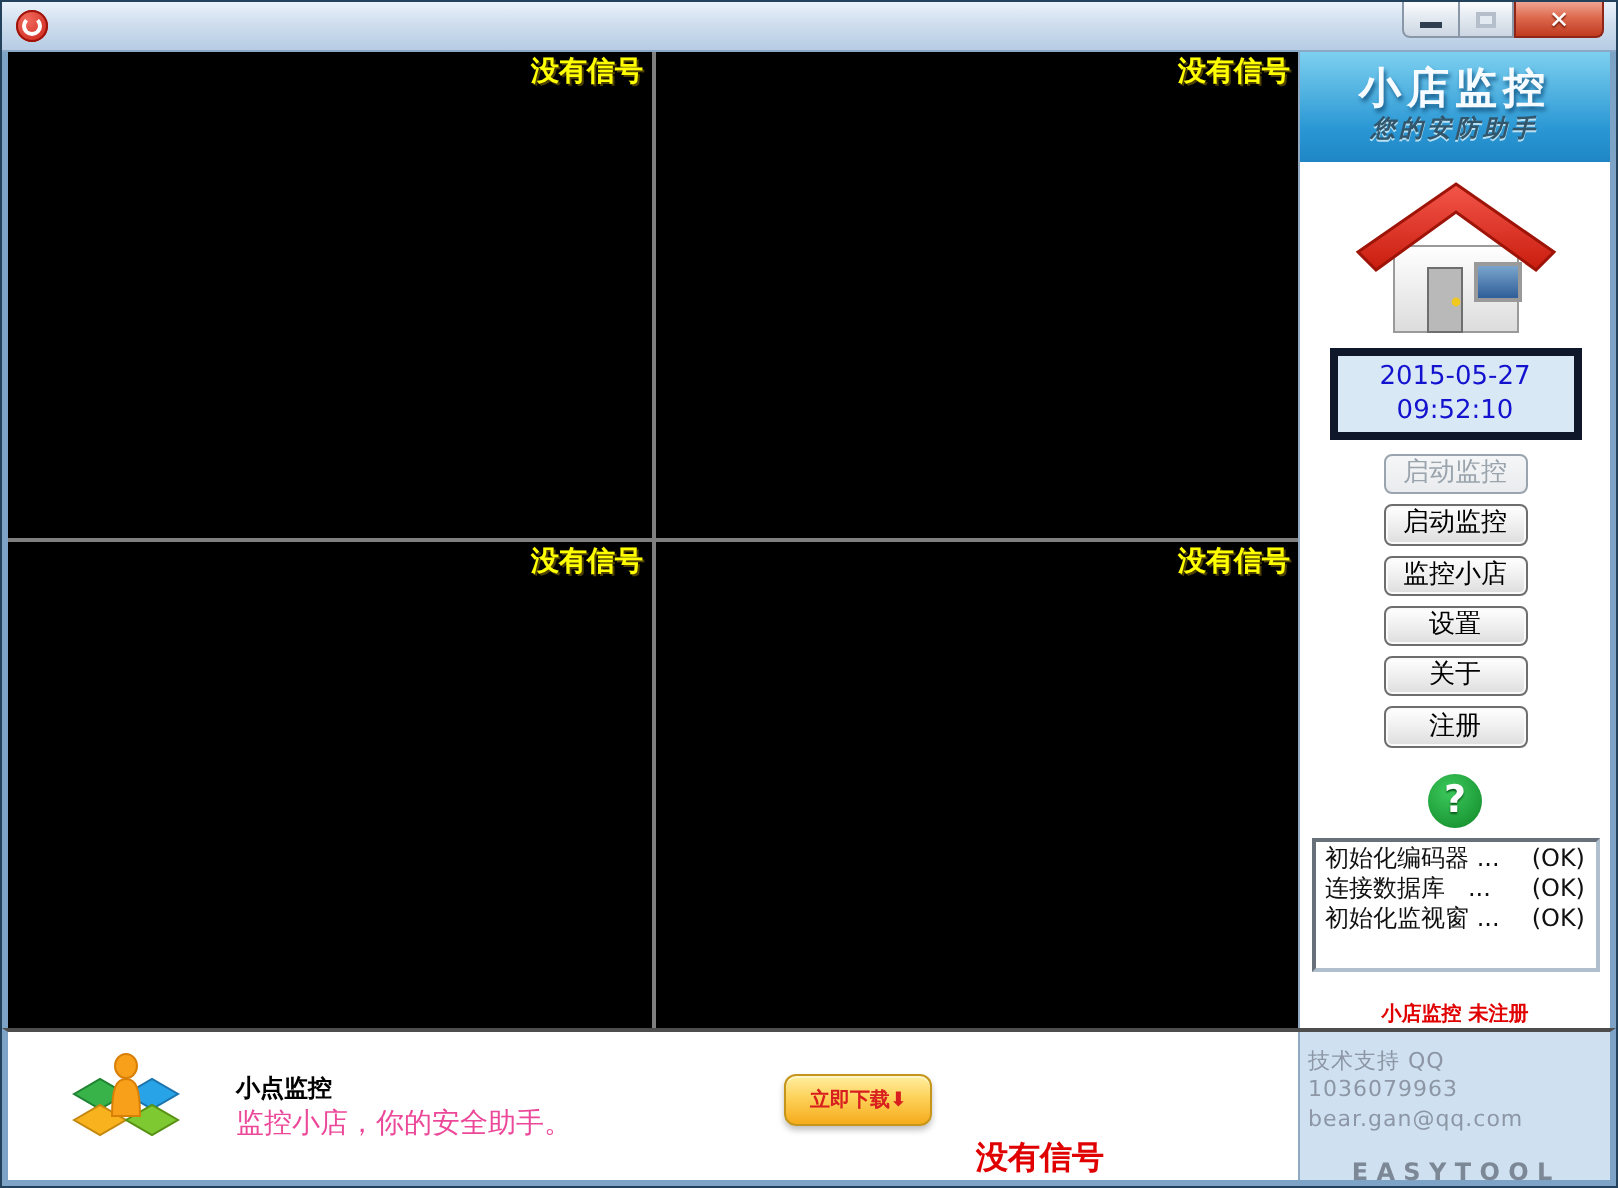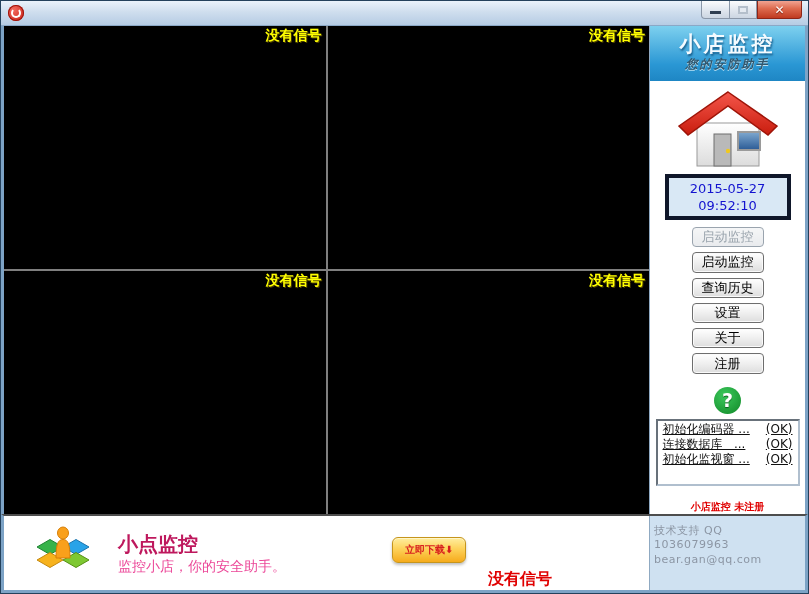--- a/index.html
+++ b/index.html
@@ -112,34 +112,34 @@
     width: 27px; height: 27px; border-radius: 50%;
     background: radial-gradient(circle at 40% 32%, #3cc95c, #108727);
     color: #fff; font-weight: bold; font-size: 19px; line-height: 27px;
     text-align: center; margin-top: 13px; text-shadow: 0 1px 1px #0a5c1c;
   }
   .statusbox {
     width: 144px; height: 73px; margin-top: 5px;
     background: #fff; border: 2px inset #b0bfce;
     font-size: 12px; color: #101010; padding: 1px 2px; overflow: hidden;
   }
-  .status-row { display: flex; justify-content: space-between; padding: 0 3px; line-height: 15px; white-space: pre; text-decoration: underline; }
+  .status-row { display: flex; justify-content: space-between; padding: 0 3px; line-height: 15px; white-space: pre; }
   .unreg { margin-top: 14px; color: #e00000; font-size: 10px; font-weight: bold; }
 
   
   .footer {
     height: 79px; flex: 0 0 79px; display: flex;
     border-top: 2px solid #4d4d4d;
     border-left: 3px solid #7da3c6; border-right: 3px solid #7da3c6; border-bottom: 3px solid #7da3c6;
     background: #fff;
   }
   .f-left { flex: 1; display: flex; align-items: center; position: relative; background: #fff; }
   .logo-wrap { margin-left: 30px; flex: 0 0 58px; }
   .f-text { margin-left: 26px; }
-  .f-app { font-size: 20px; font-weight: bold; color: #be185d; }
+  .f-app { font-size: 12px; font-weight: bold; color: #000000; }
   .f-tag { font-size: 14px; color: #ec4899; }
   .dl-btn {
     position: absolute; left: 388px; top: 21px;
     padding: 5px 12px;
     border: 1px solid #c6951c; border-radius: 6px;
     background: linear-gradient(#ffeea0, #fdd25a 45%, #f6ab1c);
     color: #d81e1e; font-weight: bold; font-size: 10px; font-family: inherit;
     box-shadow: 0 2px 3px rgba(0,0,0,0.25), inset 0 1px 0 #fff6c8;
     cursor: pointer;
   }
@@ -223,21 +223,21 @@
         </svg>
       </div>
 
       <div class="clock">
         <div>2015-05-27</div>
         <div>09:52:10</div>
       </div>
 
       <button class="sb-btn first disabled" disabled="">启动监控</button>
       <button class="sb-btn">启动监控</button>
-      <button class="sb-btn">查询历史</button>
+      <button class="sb-btn">监控小店</button>
       <button class="sb-btn">设置</button>
       <button class="sb-btn">关于</button>
       <button class="sb-btn">注册</button>
 
       <div class="qmark">?</div>
 
       <div class="statusbox">
         <div class="status-row">
           <span>初始化编码器 ...</span>
           <span>(OK)</span>
@@ -273,17 +273,18 @@
         <div class="f-tag">监控小店，你的安全助手。</div>
       </div>
       <button class="dl-btn">
         <span>立即下载</span><span class="dl-arrow">⬇</span>
       </button>
       <div class="latest">没有信号</div>
     </div>
     <div class="f-right">
       <div class="fr-qq">技术支持 QQ 1036079963</div>
       <div class="fr-mail">bear.gan@qq.com</div>
+      <div class="fr-brand">E A S Y T O O L</div>
 
     </div>
   </div>
 
 </div>
 
 </body></html>

